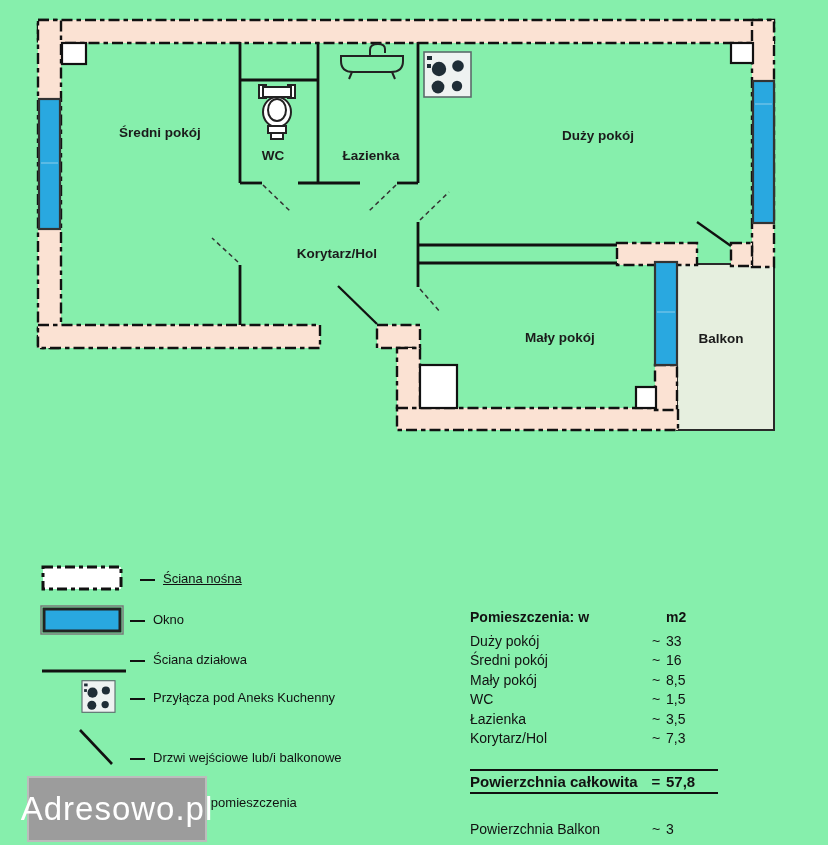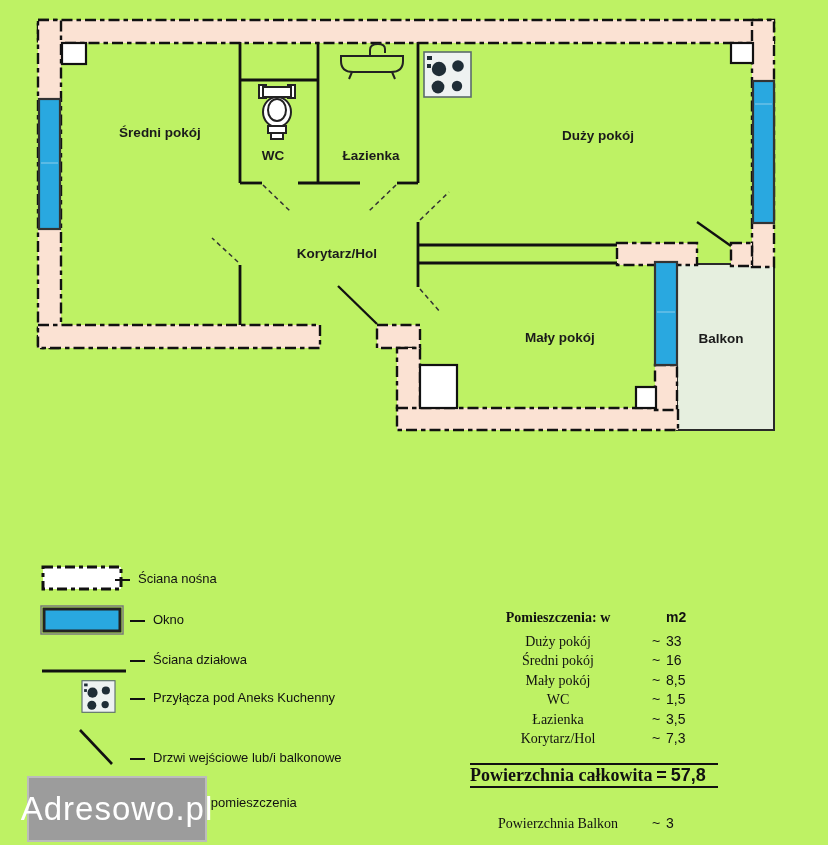--- a/index.html
+++ b/index.html
@@ -1,17 +1,17 @@
 <!DOCTYPE html>
 <html><head>
 <meta charset="utf-8">
 <style>
   html,body { margin:0; padding:0; background:#ffffff; }
   #page {
-    position:relative; width:828px; height:845px; background:#bef264;
+    position:relative; width:828px; height:845px; background:#86efac;
     font-family:"Liberation Sans", sans-serif; color:#111; overflow:hidden;
   }
   .abs { position:absolute; }
 
   
   svg text.room-label {
     font-family:"Liberation Sans", sans-serif;
     font-size:13.5px; font-weight:bold; fill:#1b1b1b; text-anchor:middle;
   }
   .lbw   { fill:#fbe2d3; stroke:#111; stroke-width:2.4; stroke-dasharray:11 4 4.5 4; }
@@ -29,27 +29,27 @@
   .legend-title { font-size:13px; }
   .legend-label { font-size:13px; white-space:nowrap; }
   .legend-label.with-lead::before {
     content:""; display:inline-block; width:15px; height:0;
     border-bottom:2px solid #111; margin-right:8px; vertical-align:2px;
   }
 
   
   #area-table { width:248px; font-size:14px; }
   .trow { display:flex; line-height:19.5px; }
-  .tlabel { flex:1; text-align:center; white-space:nowrap;font-family:Liberation Serif, serif; }
+  .tlabel { flex:1; text-align:left; white-space:nowrap; }
   .top  { width:20px; text-align:center; }
   .tval { width:52px; text-align:left; }
   .thead { font-weight:bold; margin-bottom:4px; }
   .ttotal {
     border-top:2.5px solid #111; border-bottom:2.5px solid #111;
-    margin-top:14px; padding:1px 0; font-weight:bold; font-size:18px;
+    margin-top:20px; padding:1px 0; font-weight:bold; font-size:15px;
   }
   .tbalcony { margin-top:26px; }
 
   
   #watermark {
     left:27px; top:776px; width:180px; height:66px;
     background:#9c9c9c; border:2px solid #bcbcbc; box-sizing:border-box;
     display:flex; align-items:center; justify-content:center;
     font-size:33px; color:#ffffff; letter-spacing:1px; z-index:5;
   }
@@ -154,21 +154,21 @@
     <text class="room-label" x="560" y="342">Mały pokój</text>
     <text class="room-label" x="721" y="343">Balkon</text>
   </svg>
 
   <div>
     <div class="abs legend-title" style="left:46px;top:568px;">Legenda:</div>
 
     <svg class="abs" style="left:40px;top:564px;" width="84" height="28" viewBox="0 0 84 28">
       <rect x="3" y="3" width="78" height="22" fill="#ffffff" stroke="#111" stroke-width="3" stroke-dasharray="10 4 4 4"></rect>
     </svg>
-    <div class="abs legend-label with-lead" style="left:115px;top:571px;">Ściana nośna</div>
+    <div class="abs legend-label with-lead" style="left:140px;top:571px;text-decoration:underline;">Ściana nośna</div>
 
     <svg class="abs" style="left:40px;top:605px;" width="84" height="30" viewBox="0 0 84 30">
       <rect x="1" y="1" width="82" height="28" fill="none" stroke="#7a7a7a" stroke-width="1.5"></rect>
       <rect x="4" y="4" width="76" height="22" fill="#29a8e0" stroke="#222" stroke-width="3"></rect>
     </svg>
     <div class="abs legend-label with-lead" style="left:130px;top:612px;">Okno</div>
 
     <div class="abs legend-label with-lead" style="left:130px;top:652px;">Ściana działowa</div>
     <svg class="abs" style="left:40px;top:667px;" width="88" height="10" viewBox="0 0 88 10">
       <line x1="2" y1="4" x2="86" y2="4" stroke="#111" stroke-width="3"></line>

